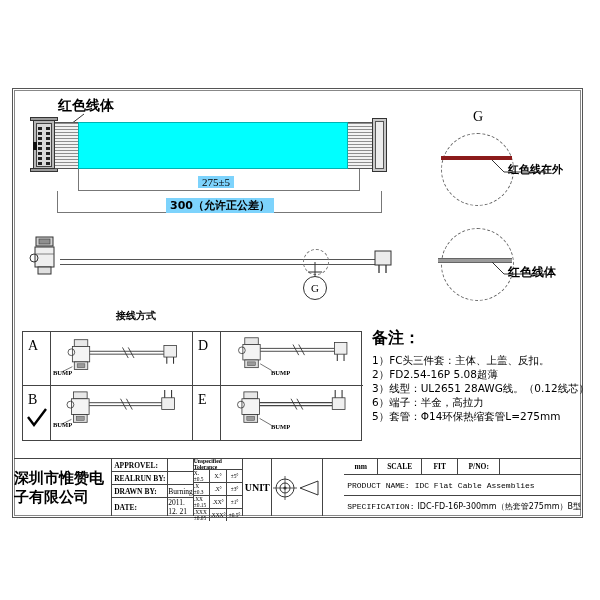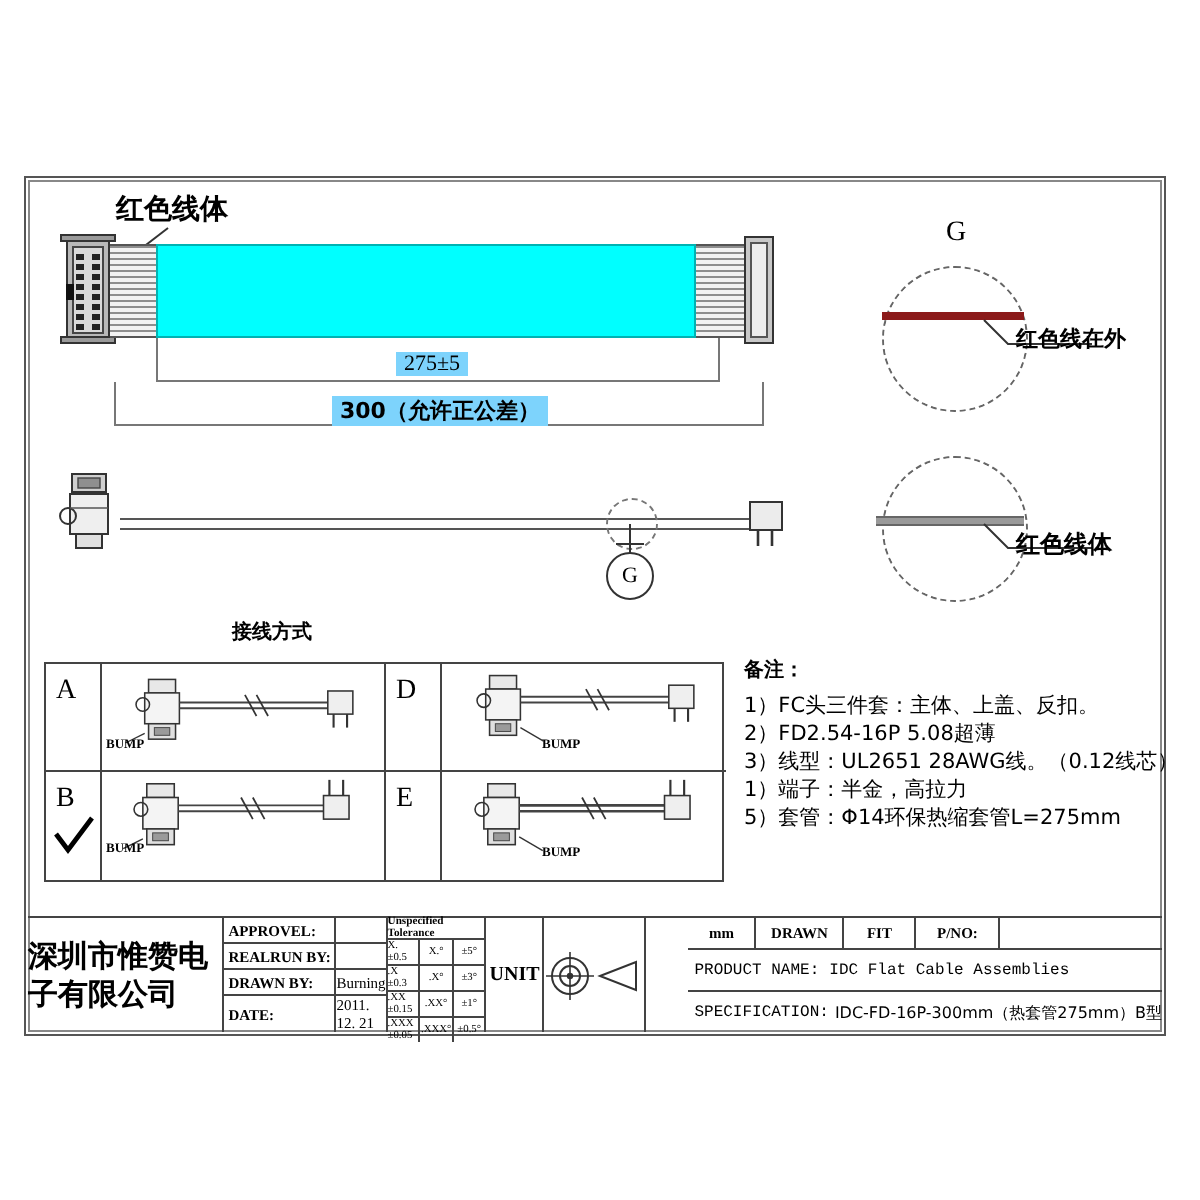--- a/index.html
+++ b/index.html
@@ -67,21 +67,21 @@
   #wtable>div:nth-child(5),#wtable>div:nth-child(6),
   #wtable>div:nth-child(7),#wtable>div:nth-child(8){border-bottom:none;}
   .wlbl{position:absolute;left:5px;top:6px;font-size:14px;}
   .wchk{position:absolute;left:4px;top:22px;width:20px;height:20px;}
 
   
   .mh{position:absolute;left:0;top:0;width:100%;height:100%;}
 
   
   #notes{position:absolute;left:372px;top:328px;width:206px;}
-  #notes .ntitle{font-size:10px;font-weight:bold;font-family:"DejaVu Sans","Liberation Sans",sans-serif;}
+  #notes .ntitle{font-size:16px;font-weight:bold;font-family:"DejaVu Sans","Liberation Sans",sans-serif;}
   #notes ol{margin:4px 0 0 0;padding:0;list-style:none;}
   #notes li{font-size:10.5px;line-height:14px;white-space:nowrap;
             font-family:"DejaVu Sans","Liberation Sans",sans-serif;}
 
   
   #tb{position:absolute;left:14px;top:458px;width:567px;height:58px;
       border-top:1px solid #444;box-sizing:border-box;display:flex;}
   .tb-cell{border-right:1px solid #444;box-sizing:border-box;position:relative;}
 
   #tb-company{width:165px;display:flex;flex-direction:column;
@@ -333,21 +333,21 @@
       <span class="txt" style="left:50px;top:38px;font-size:6.5px;font-weight:bold;">BUMP</span>
     </div>
   </div>
 
   <div id="notes">
     <div class="ntitle">备注：</div>
     <ol>
       <li>1）FC头三件套：主体、上盖、反扣。</li>
       <li>2）FD2.54-16P  5.08超薄</li>
       <li>3）线型：UL2651  28AWG线。（0.12线芯）</li>
-      <li>1）端子：半金，高拉力</li>
+      <li>6）端子：半金，高拉力</li>
       <li>5）套管：Φ14环保热缩套管L=275mm</li>
     </ol>
   </div>
 
   <div id="tb">
 
     <div class="tb-cell" id="tb-company">
       <div class="cn1">深圳市惟赞电子有限公司</div>
     </div>
 
@@ -403,21 +403,21 @@
         <circle cx="13" cy="13" r="1.6" fill="#333"></circle>
         <line x1="1" y1="13" x2="25" y2="13" stroke="#333" stroke-width=".8"></line>
         <line x1="13" y1="1" x2="13" y2="25" stroke="#333" stroke-width=".8"></line>
         <polygon points="28,13 46,6 46,20" fill="none" stroke="#333" stroke-width="1"></polygon>
       </svg>
     </div>
 
     <div id="tb-right">
       <div class="rrow rr1">
         <div class="rcell" style="width:34px;">mm</div>
-        <div class="rcell" style="width:44px;">DRAWN</div>
+        <div class="rcell" style="width:44px;">SCALE</div>
         <div class="rcell" style="width:36px;">FIT</div>
         <div class="rcell" style="width:42px;">P/NO:</div>
         <div class="rcell" style="flex:1;"></div>
       </div>
       <div class="rrow rr2">
         <div class="rtext">PRODUCT NAME:</div>
         <div class="rtext" style="padding-left:5px;">IDC Flat Cable Assemblies</div>
       </div>
       <div class="rrow rr2">
         <div class="rtext">SPECIFICATION:</div>

